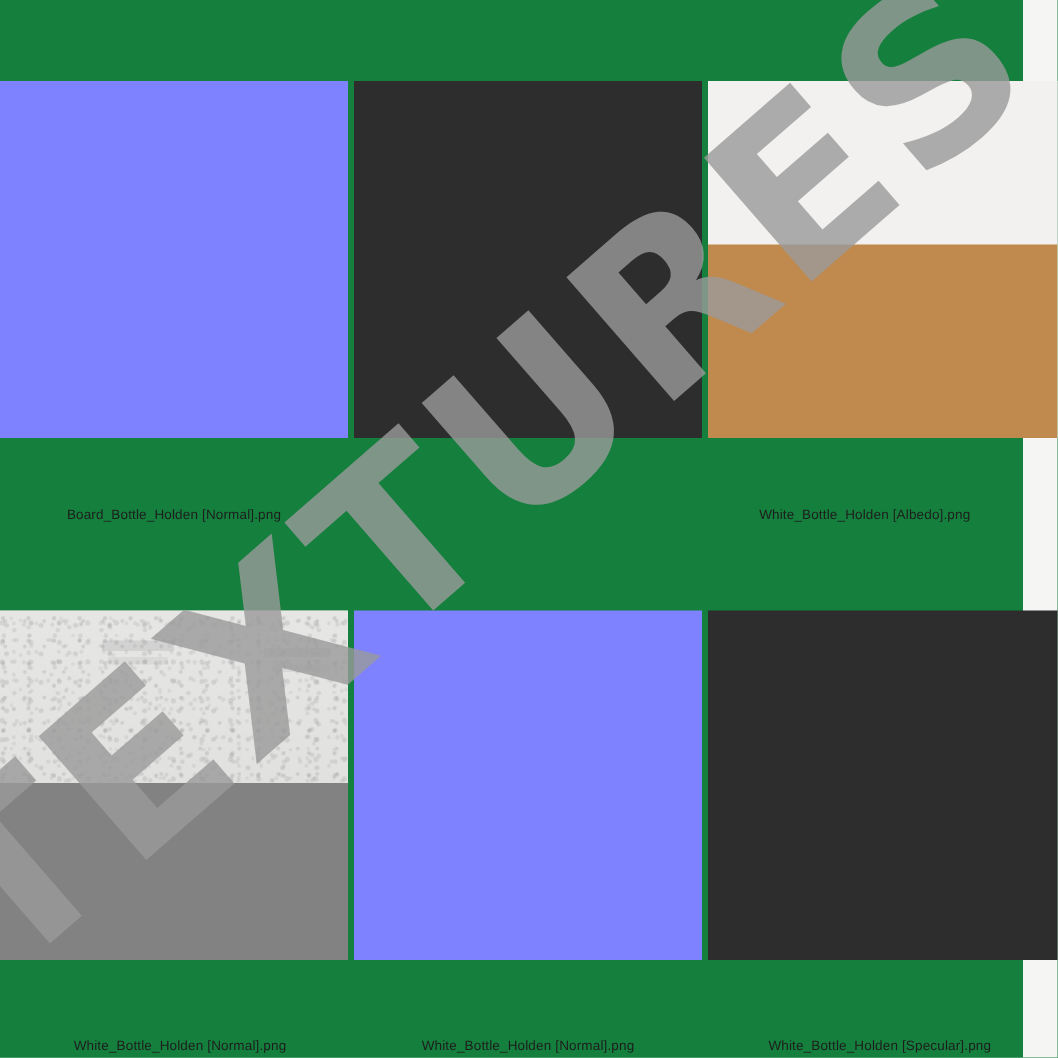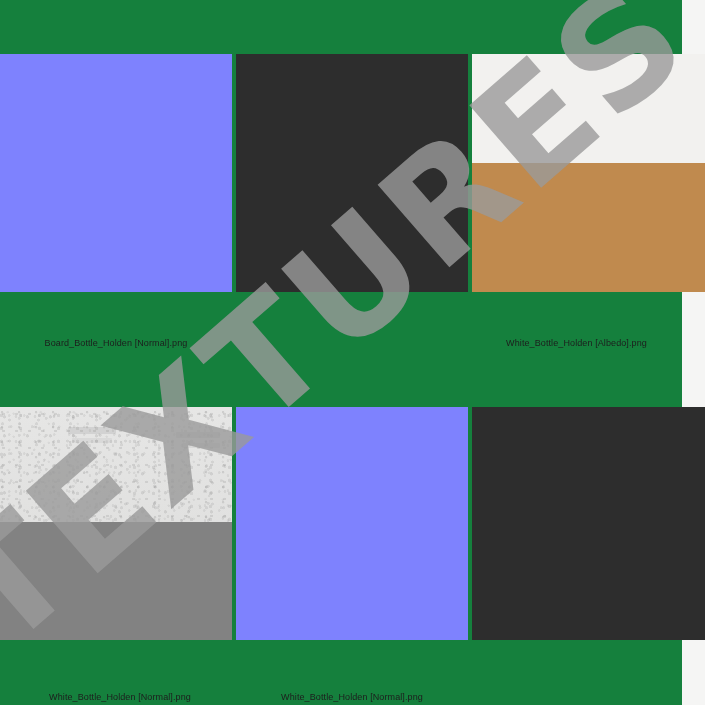--- a/index.html
+++ b/index.html
@@ -134,18 +134,19 @@
     <div class="gloss-smudge" style="left:182px; top:36px; width:38px; height:5px; opacity:.7;"></div>
     <div class="gloss-smudge" style="left:72px;  top:31px; width:40px; height:5px; opacity:.6;"></div>
     <div class="gloss-band"></div>
   </div>
   <div class="caption" style="left:4px; top:692px; width:232px;">White_Bottle_Holden [Normal].png</div>
 
   <div class="tile tile-normal" style="left:236px; top:407px; width:232px; height:233px;"></div>
   <div class="caption" style="left:236px; top:692px; width:232px;">White_Bottle_Holden [Normal].png</div>
 
   <div class="tile tile-specular" style="left:472px; top:407px; width:233px; height:233px;"></div>
+  <div class="caption" style="left:470px; top:692px; width:233px;">White_Bottle_Holden [Specular].png</div>
 
   <svg id="watermark" viewBox="0 0 705 705">
     <text x="352" y="352" text-anchor="middle" transform="rotate(-41 352 352)">TEXTURES</text>
   </svg>
 
 </div>
 
 </body></html>

